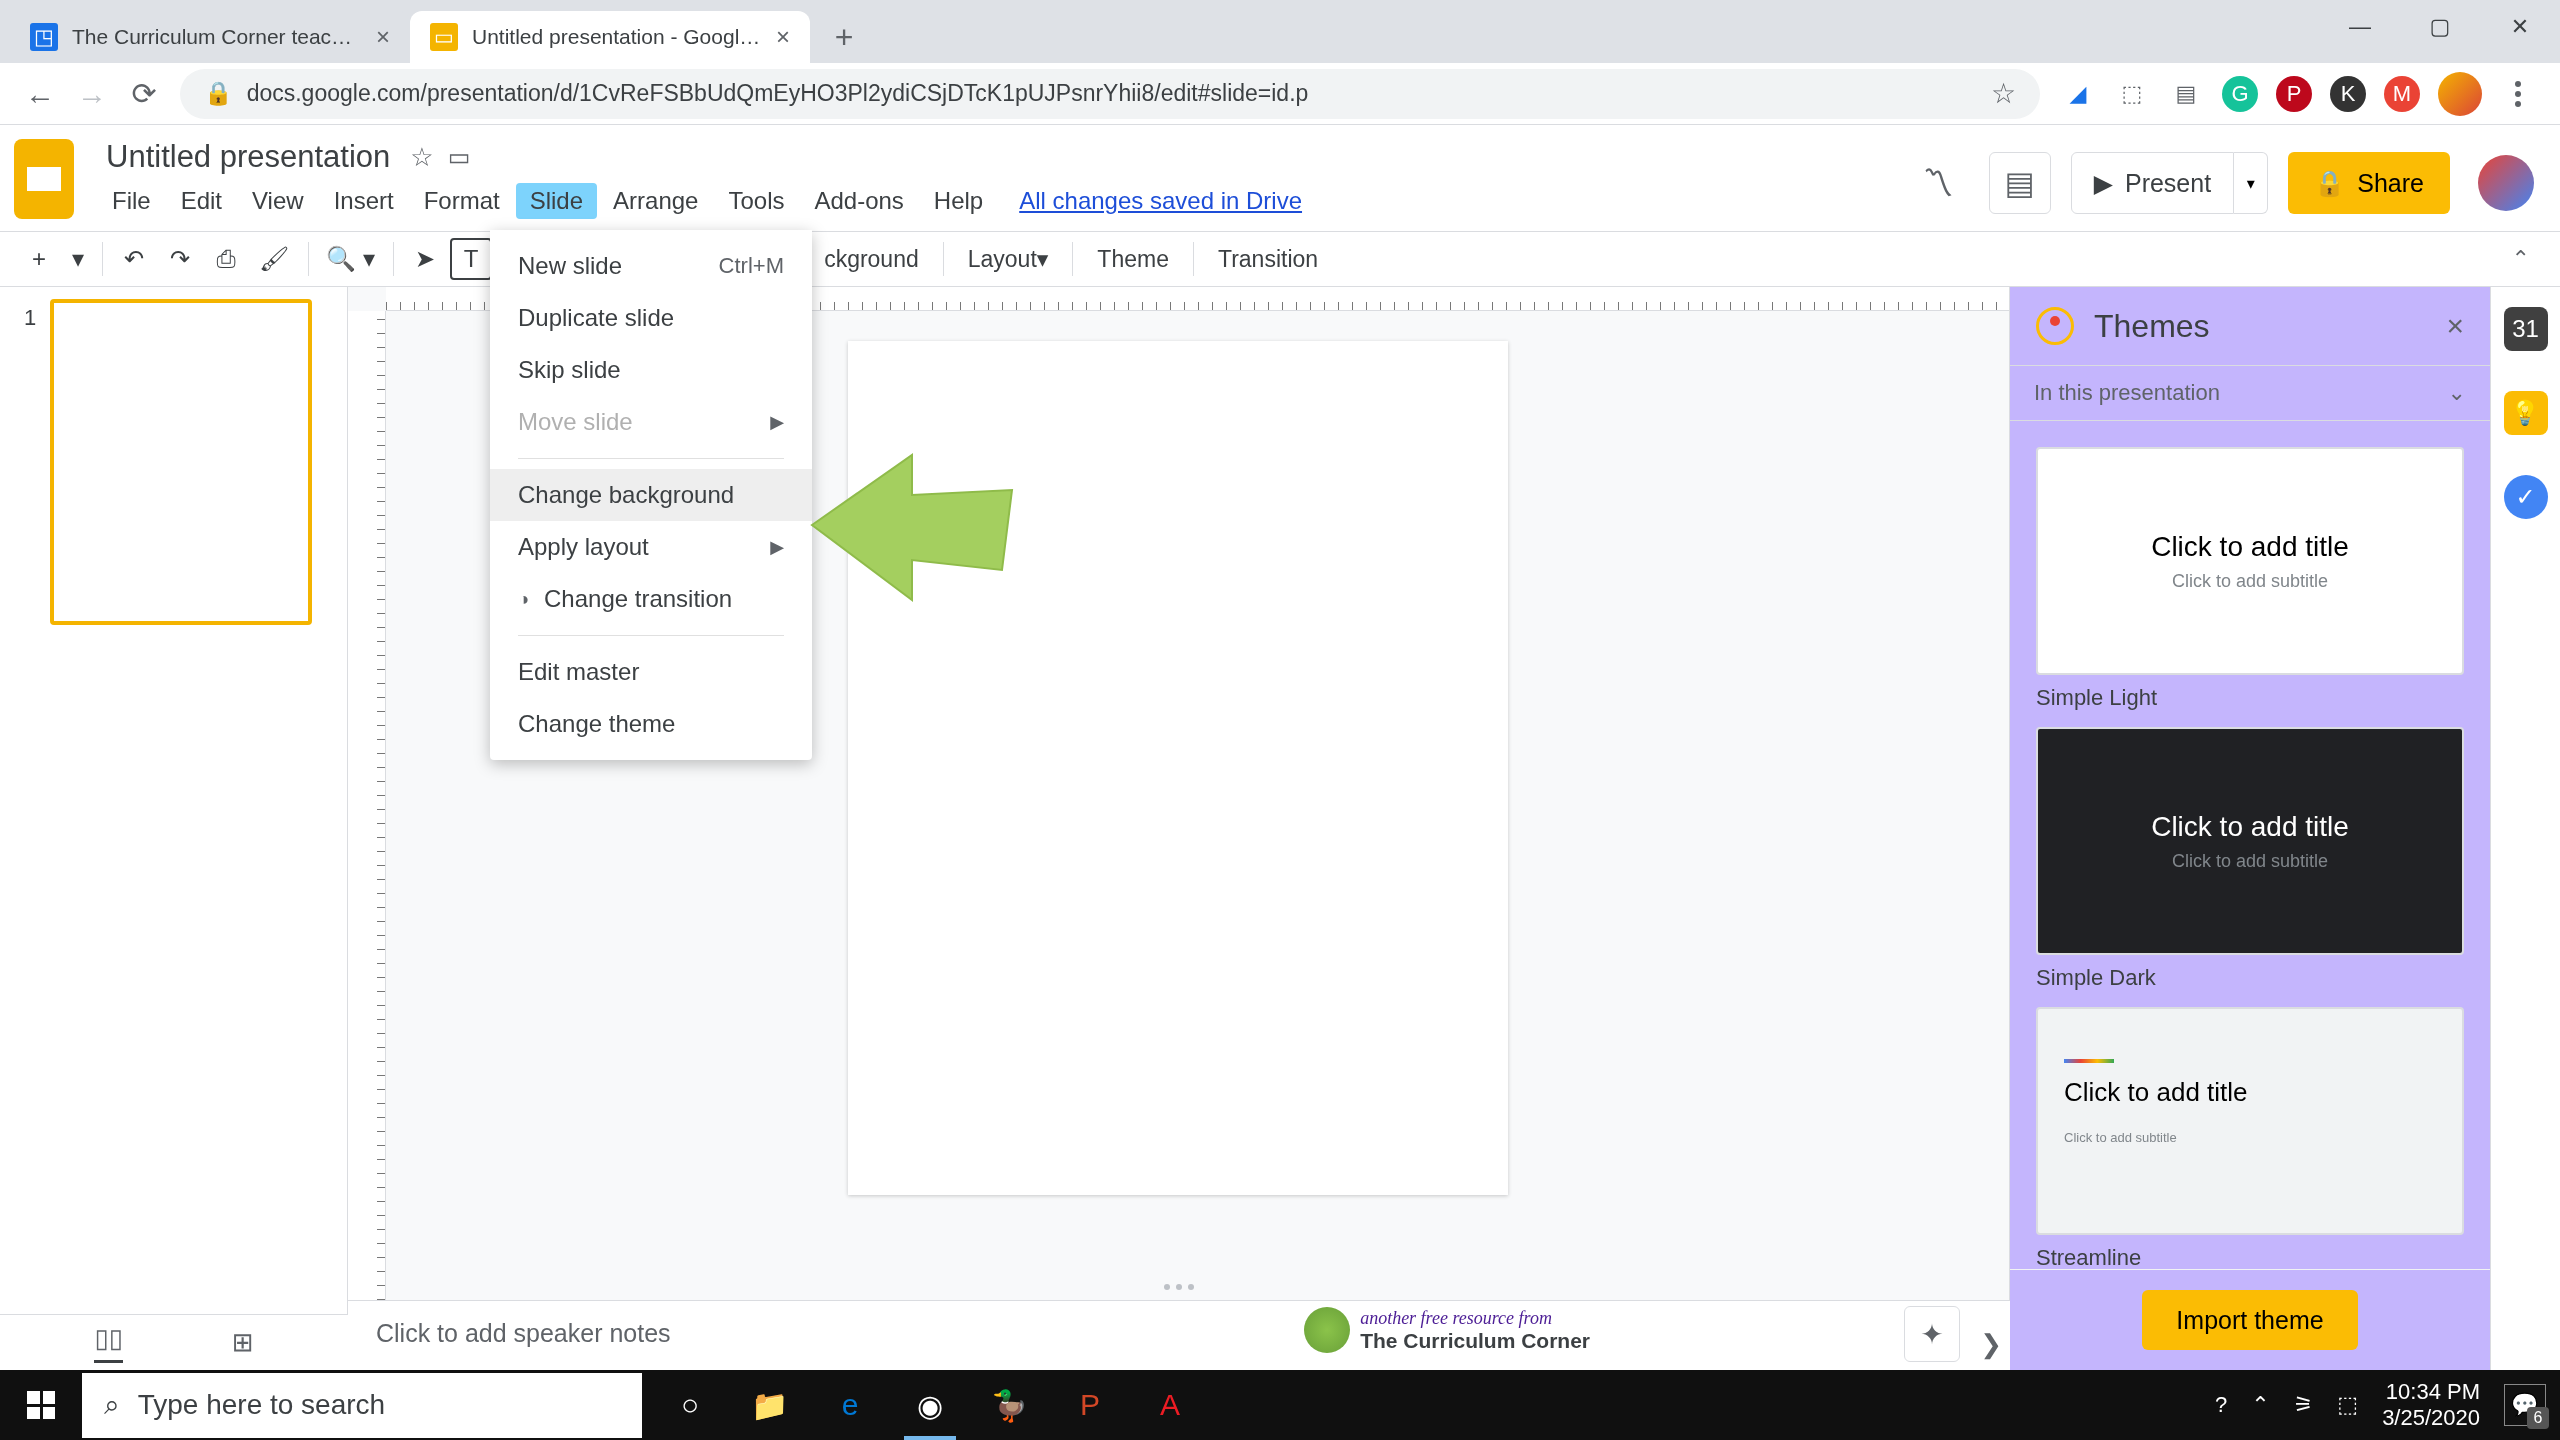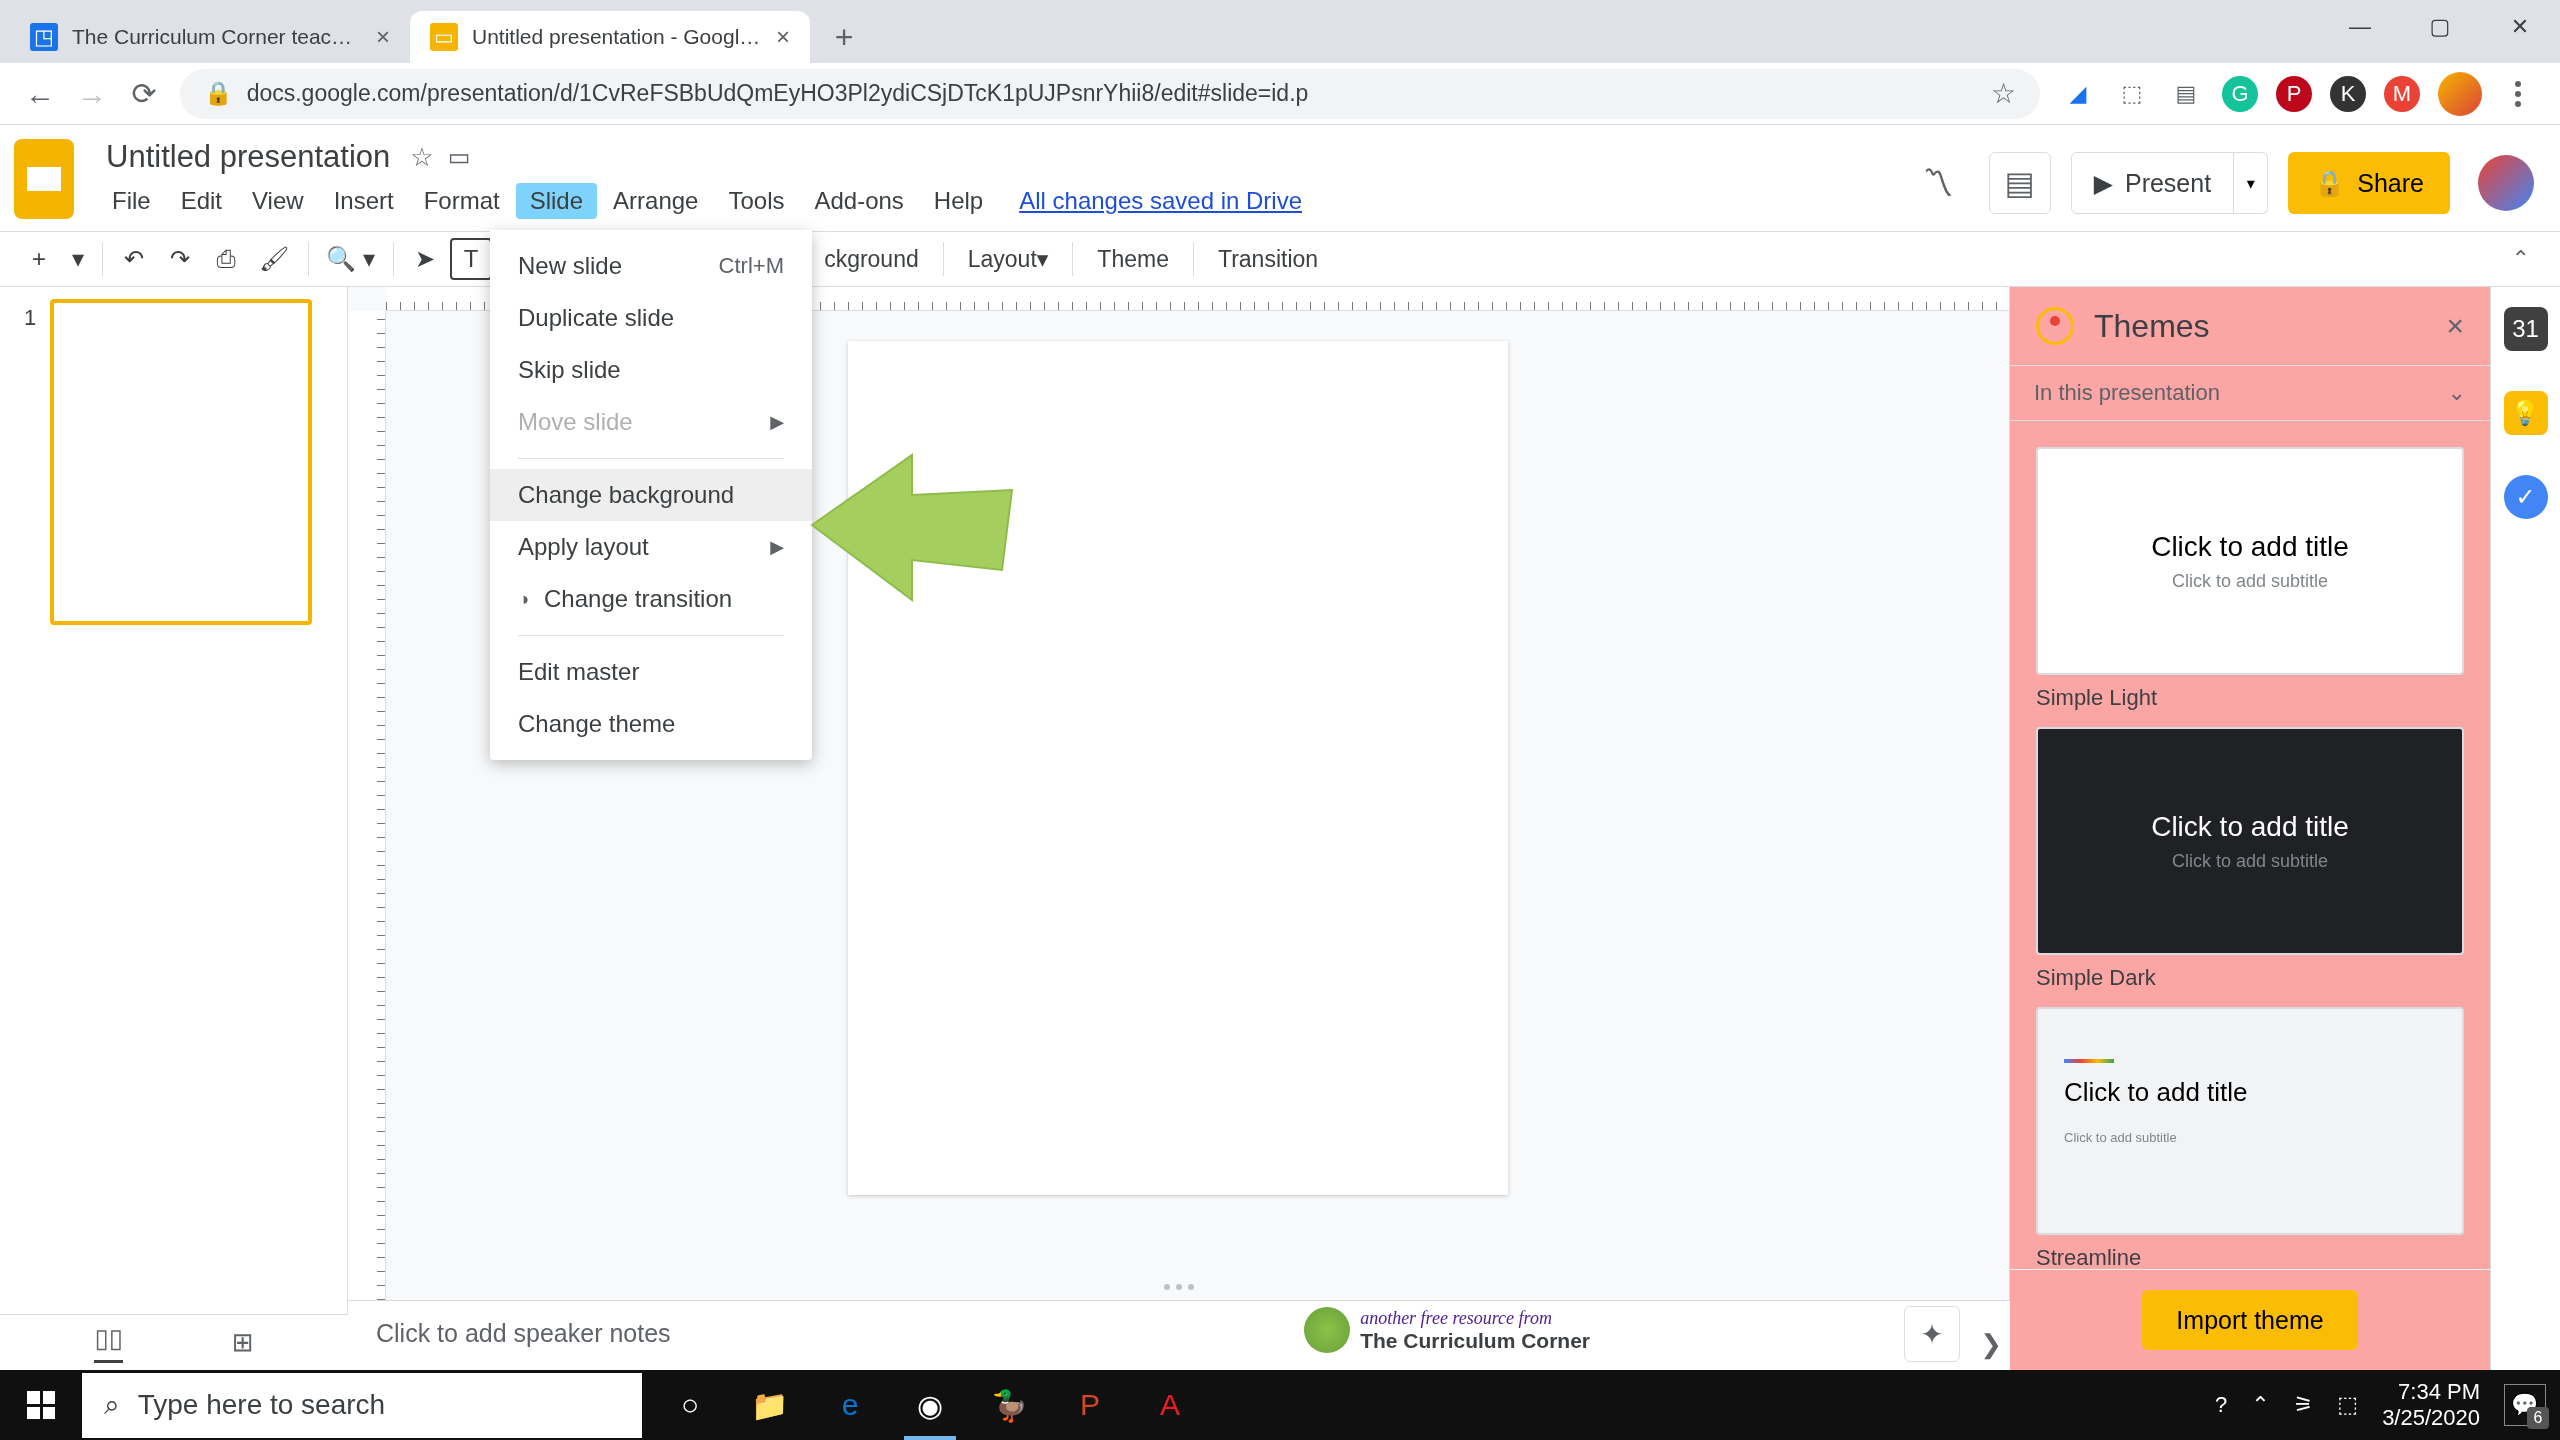--- a/index.html
+++ b/index.html
@@ -91,21 +91,21 @@
 .notes-placeholder { font-size:25px; color:#5f6368; }
 .watermark { position:absolute; right:420px; top:6px; display:flex; align-items:center; gap:10px; }
 .watermark-icon { width:46px; height:46px; background:radial-gradient(circle,#8bc34a,#689f38); border-radius:50%; }
 .watermark-text { display:flex; flex-direction:column; }
 .watermark-text .l1 { font-size:18px; font-style:italic; color:#4c1d95; font-family:cursive; }
 .watermark-text .l2 { font-size:21px; font-weight:bold; color:#3c4043; }
 .explore-btn { width:56px; height:56px; border:1px solid #dadce0; border-radius:6px; display:flex; align-items:center; justify-content:center; position:absolute; right:50px; bottom:8px; background:#fff; cursor:pointer; font-size:28px; color:#5f6368;}
 .notes-nav { position:absolute; right:8px; bottom:10px; font-size:26px; color:#5f6368; cursor:pointer; }
 
 
-.themes-panel { width:480px; background:#fca5a5; display:flex; flex-direction:column; }
+.themes-panel { width:480px; background:#c4b5fd; display:flex; flex-direction:column; }
 .themes-header { display:flex; align-items:center; padding:20px 26px; gap:20px; }
 .themes-icon { width:38px; height:38px; border:3px solid #fbbc04; border-radius:50%; position:relative; display:flex; align-items:center; justify-content:center; }
 .themes-icon::after { content:''; width:10px; height:10px; background:#ea4335; border-radius:50%; position:absolute; top:6px; }
 .themes-title { font-size:32px; color:#3c4043; flex:1; }
 .themes-close { font-size:30px; color:#5f6368; cursor:pointer; }
 .themes-filter { height:56px; border-top:1px solid #dadce0; border-bottom:1px solid #dadce0; display:flex; align-items:center; padding:0 24px; font-size:22px; color:#5f6368; }
 .themes-filter-arrow { margin-left:auto; }
 .themes-list { flex:1; overflow:auto; padding:26px; display:flex; flex-direction:column; gap:16px; }
 .theme-card { display:flex; flex-direction:column; gap:10px; }
 .theme-preview { width:100%; height:228px; border:2px solid #dadce0; border-radius:4px; display:flex; flex-direction:column; align-items:center; justify-content:center; background:#fff; }
@@ -411,20 +411,20 @@
     <div class="tb-app">🦆</div>
     <div class="tb-app" style="color:#d24726;">P</div>
     <div class="tb-app" style="color:#ec1c24;">A</div>
   </div>
   <div class="tray">
     <span>?</span>
     <span>⌃</span>
     <span>⚞</span>
     <span>⬚</span>
     <div class="tray-clock">
-      <div>7:34 PM</div>
+      <div>10:34 PM</div>
       <div>3/25/2020</div>
     </div>
     <div class="tray-notif">
       💬<div class="tray-notif-badge">6</div>
     </div>
   </div>
 </div>
 
 </body></html>

